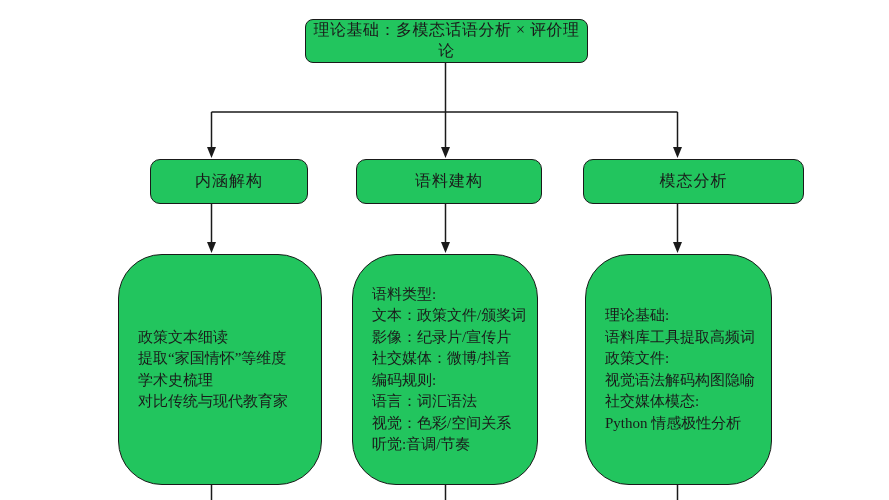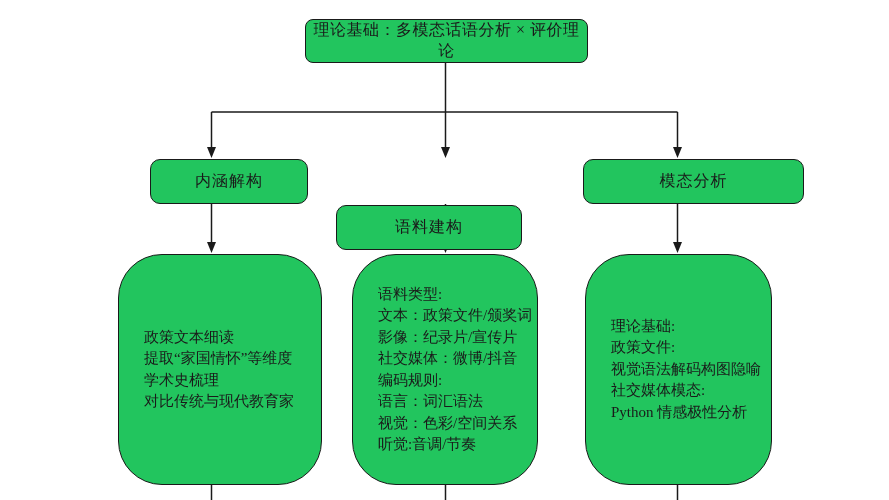--- a/index.html
+++ b/index.html
@@ -44,31 +44,31 @@
     letter-spacing: 0.5px;
   }
   .node.stage {
     top: 159px;
     height: 45px;
     border-radius: 10px;
     font-size: 16px;
     letter-spacing: 1px;
   }
   .stage-0 { left: 118px; width: 158px; margin-left: 32px; }
-  .stage-1 { left: 336px; width: 186px; margin-top: 46px; }
+  .stage-1 { left: 356px; width: 186px; }
   .stage-2 { left: 583px; width: 221px; }
   .node.detail {
     top: 254px;
     height: 231px;
     border-radius: 44px;
     flex-direction: column;
     align-items: flex-start;
     justify-content: center;
     text-align: left;
-    padding: 0 8px 0 25px;
+    padding: 0 8px 0 19px;
     font-size: 15px;
     line-height: 21.5px;
   }
   .detail-0 { left: 118px; width: 204px; }
   .detail-1 { left: 352px; width: 186px; }
   .detail-2 { left: 585px; width: 187px; }
   .detail .line {
     white-space: nowrap;
   }
 </style>
@@ -128,19 +128,20 @@
     <div class="line">影像：纪录片/宣传片</div>
     <div class="line">社交媒体：微博/抖音</div>
     <div class="line">编码规则:</div>
     <div class="line">语言：词汇语法</div>
     <div class="line">视觉：色彩/空间关系</div>
     <div class="line">听觉:音调/节奏</div>
   </div>
 
   <div class="node detail detail-2">
     <div class="line">理论基础:</div>
+    <div class="line">语料库工具提取高频词</div>
     <div class="line">政策文件:</div>
     <div class="line">视觉语法解码构图隐喻</div>
     <div class="line">社交媒体模态:</div>
     <div class="line">Python 情感极性分析</div>
   </div>
 
 </div>
 
 </body></html>

